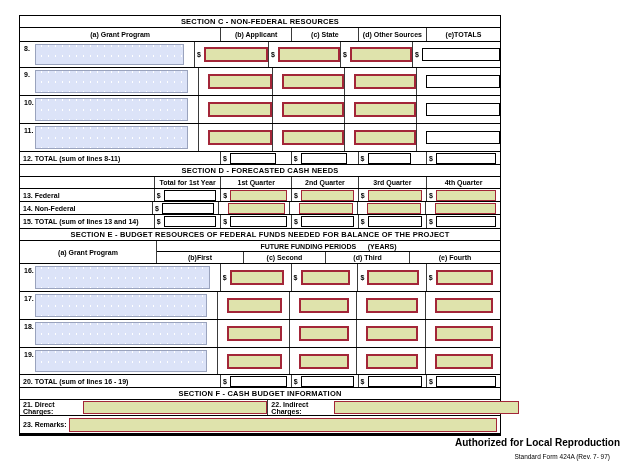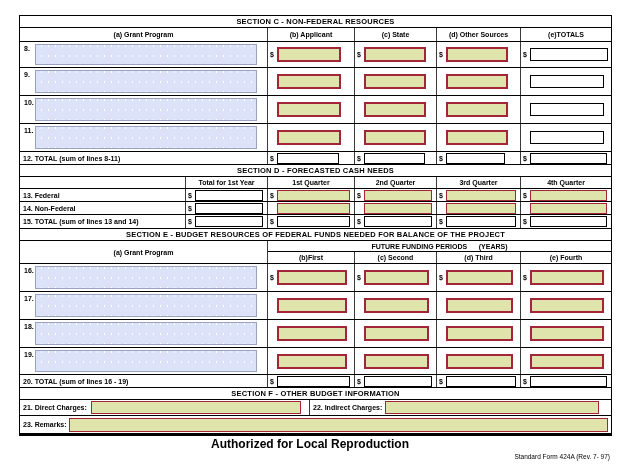--- a/index.html
+++ b/index.html
@@ -1,19 +1,19 @@
 <!DOCTYPE html>
 <html><head>
 <meta charset="utf-8">
 <style>
   * { box-sizing: border-box; margin: 0; padding: 0; }
   html,body { width:620px; height:467px; background:#fff; font-family:"Liberation Sans", sans-serif; color:#000; }
   body { position:relative; overflow:hidden; }
 
-  .form { position:absolute; left:19px; top:15px; width:593px; border:1px solid #000; border-bottom-width:3px; background:#fff; }
+  .form { position:absolute; left:19px; top:15px; width:482px; border:1px solid #000; border-bottom-width:3px; background:#fff; }
 
   .sec-title { height:12px; line-height:12px; text-align:center; font-size:7.5px; font-weight:bold; border-bottom:1px solid #000; letter-spacing:0.2px; }
 
   .row { display:flex; border-bottom:1px solid #000; align-items:stretch; }
   .row:last-child { border-bottom:none; }
   .c { border-right:1px solid #3a3a3a; display:flex; align-items:center; position:relative; }
   .c.last { border-right:none; }
   .center { justify-content:center; text-align:center; }
 
   
@@ -49,21 +49,21 @@
   .ehead .top { height:11px; line-height:11px; border-bottom:1px solid #000; text-align:center; white-space:pre; }
   .ehead .bot { display:flex; height:12px; }
   .ehead .bot .c { align-items:center; }
 
   .f21 { width:290px; } .f22 { width:301px; }
   .kbar { background:#dfe3ac; border:1.5px solid #a32638; height:13px; }
   .k21 { width:210px; margin-left:4px; }
   .k22 { width:214px; margin-left:3px; }
   .k23 { flex:1; margin:2px 3px 2px 2px; height:14px; }
 
-  .footer-center { position:absolute; top:437px; left:0; width:620px; text-align:center; font-size:12px; font-weight:bold; }
+  .footer-center { position:absolute; top:437px; left:0; width:620px; text-align:right; font-size:10px; font-weight:bold; }
   .footer-right { position:absolute; top:432px; right:10px; text-align:right; font-size:6.5px; line-height:10px; white-space:pre; }
 </style>
 </head>
 <body>
 
 <div class="form">
 
   <div class="sec-title">SECTION C - NON-FEDERAL RESOURCES</div>
 
   <div class="row h14">
@@ -361,21 +361,21 @@
     <div class="c cd mc">
         <span class="ds">$</span>
         <div class="wi short wfill"></div>
       </div>
     <div class="c ce mc last">
         <span class="ds">$</span>
         <div class="wi short wfill"></div>
       </div>
   </div>
 
-  <div class="sec-title">SECTION F - OTHER BUDGET INFORMATION</div>
+  <div class="sec-title">SECTION F - CASH BUDGET INFORMATION</div>
 
   <div class="row h16">
     <div class="c f21">
       <span class="lbl">21. Direct Charges:</span>
       <div class="kbar k21"></div>
     </div>
     <div class="c f22 last">
       <span class="lbl">22. Indirect Charges:</span>
       <div class="kbar k22"></div>
     </div>

